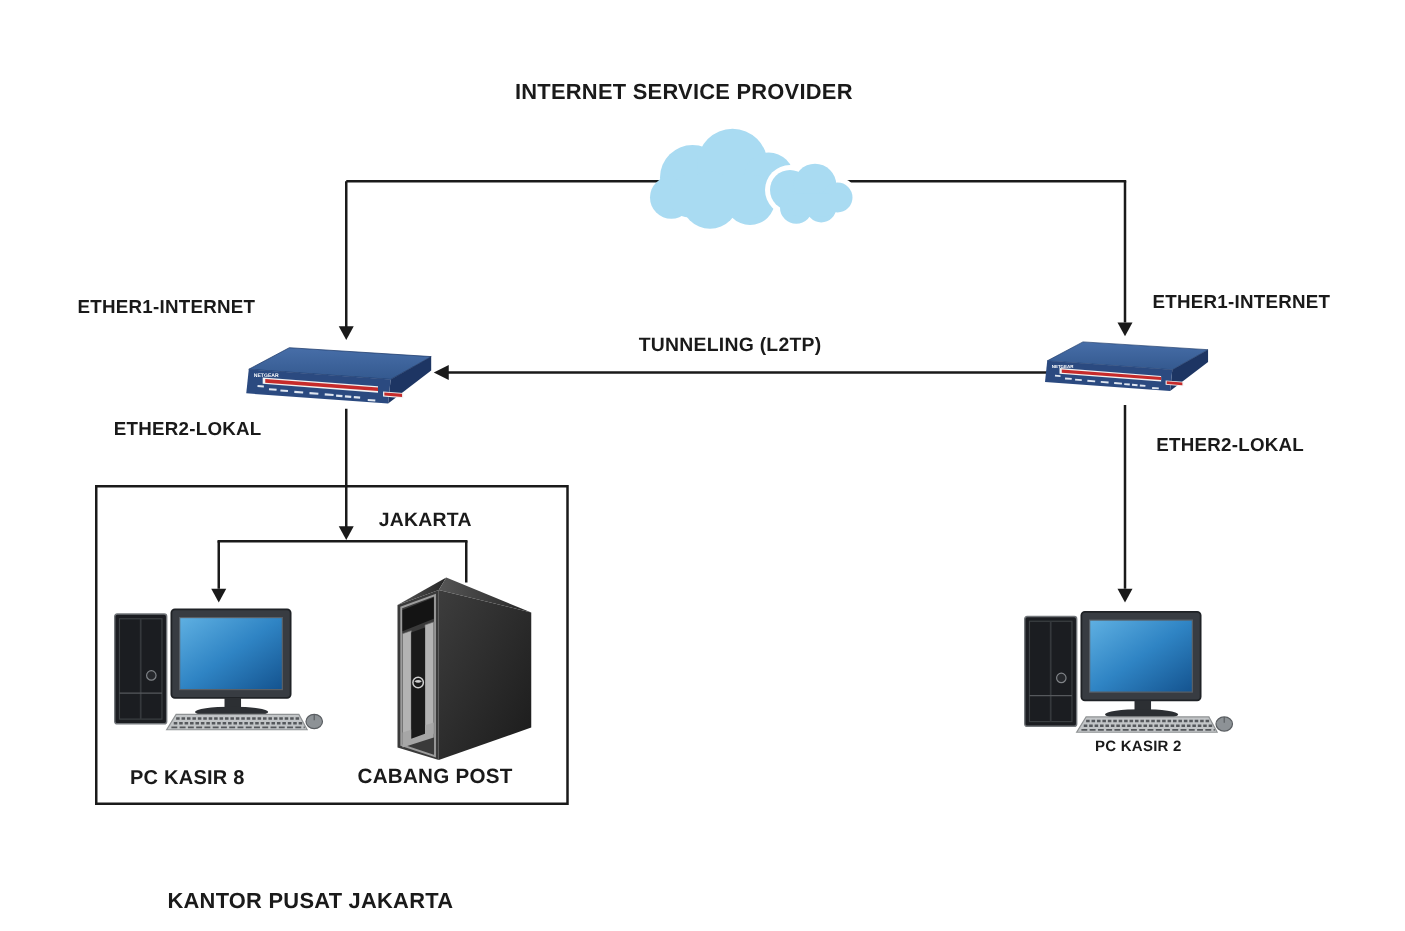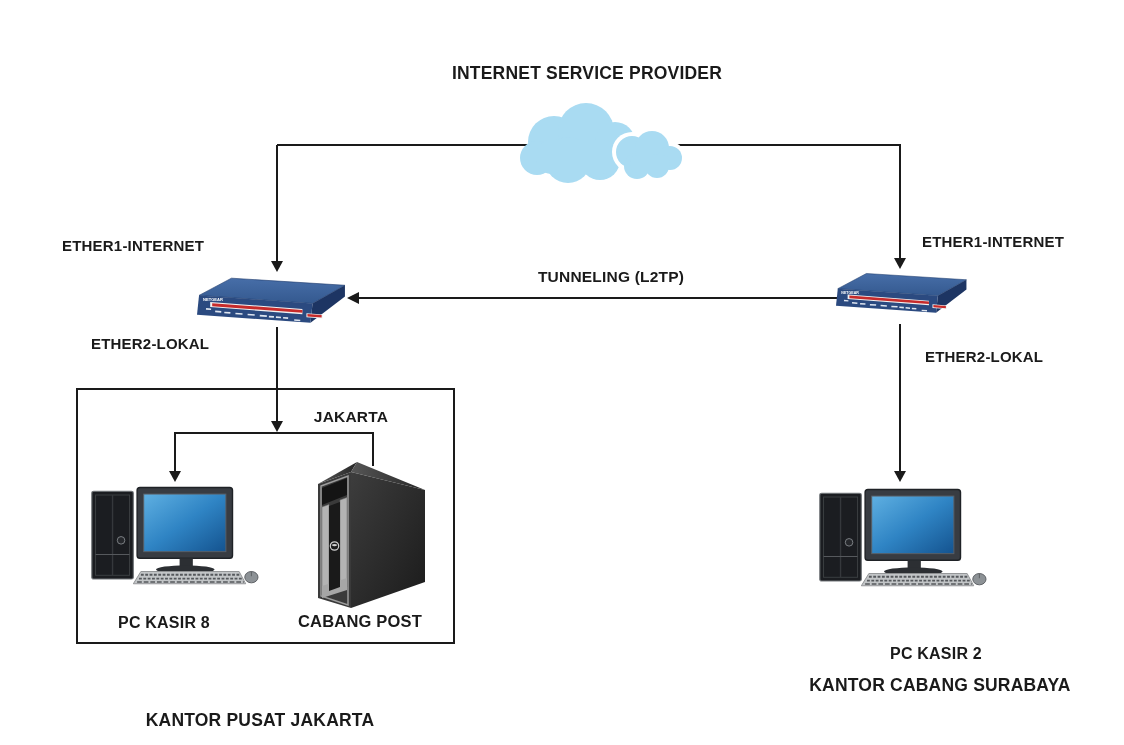--- a/index.html
+++ b/index.html
@@ -7,21 +7,21 @@
     --router-top:#3c63a2; --router-front:#2b4a80; --router-side:#1d3563;
     --router-stripe-red:#c62b2b; --screen-blue:#2f84c4; --box-border:#1a1a1a;
   }
   html,body{margin:0;padding:0;background:#e8e8e8;}
   #canvas{
     position:relative;width:1124px;height:745px;background:var(--background);
     font-family:"Liberation Sans","DejaVu Sans",sans-serif;color:var(--text);
     overflow:hidden;margin:0 auto;
   }
   .lbl{position:absolute;font-weight:bold;color:var(--text);white-space:nowrap;letter-spacing:.2px;}
-  .lbl.c{text-align:center;}
+  .lbl.c{text-align:left;}
   .ln{position:absolute;background:var(--line);}
   .arr-d{position:absolute;width:0;height:0;border-left:6px solid transparent;
          border-right:6px solid transparent;border-top:11px solid var(--line);}
   .arr-l{position:absolute;width:0;height:0;border-top:6px solid transparent;
          border-bottom:6px solid transparent;border-right:12px solid var(--line);}
   .sitebox{position:absolute;border:2px solid var(--box-border);background:transparent;}
   svg{position:absolute;overflow:visible;}
 </style>
 </head>
 <body>
@@ -217,16 +217,15 @@
       <line x1="56" y1="93.5" x2="161" y2="93.5" stroke="#55585c" stroke-width="2" stroke-dasharray="3 1.6"></line>
       <line x1="54" y1="97.5" x2="163" y2="97.5" stroke="#55585c" stroke-width="2" stroke-dasharray="3 1.6"></line>
       <line x1="52" y1="101" x2="165" y2="101" stroke="#55585c" stroke-width="1.6" stroke-dasharray="5 2"></line>
     </g>
     <g>
       <ellipse cx="173" cy="96" rx="7" ry="6" fill="#8d9296" stroke="#5a5e62" stroke-width="1"></ellipse>
       <line x1="173" y1="90" x2="173" y2="95" stroke="#5a5e62" stroke-width="1"></line>
     </g>
   </svg>
 
-  <div class="lbl c" style="left:876px;top:645px;width:120px;font-size:16px;">PC KASIR 2</div>
-  <div class="lbl c" style="left:790px;top:675px;width:300px;font-size:17.5px;">KANTOR CABANG SURABAYA</div>
+  <div class="lbl c" style="left:876px;top:590px;width:120px;font-size:12px;">PC KASIR 2</div>
 
 </div>
 
 </body></html>

